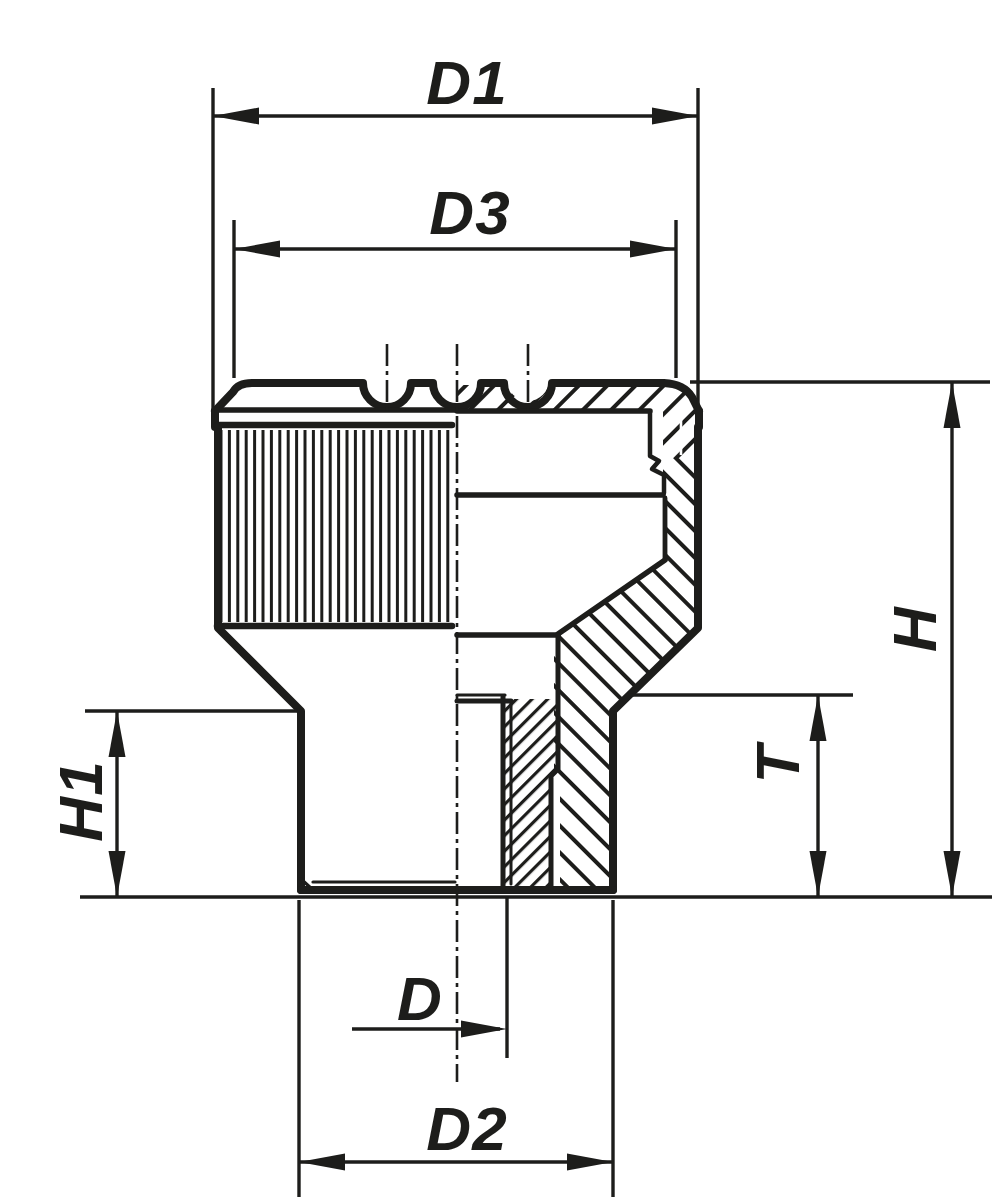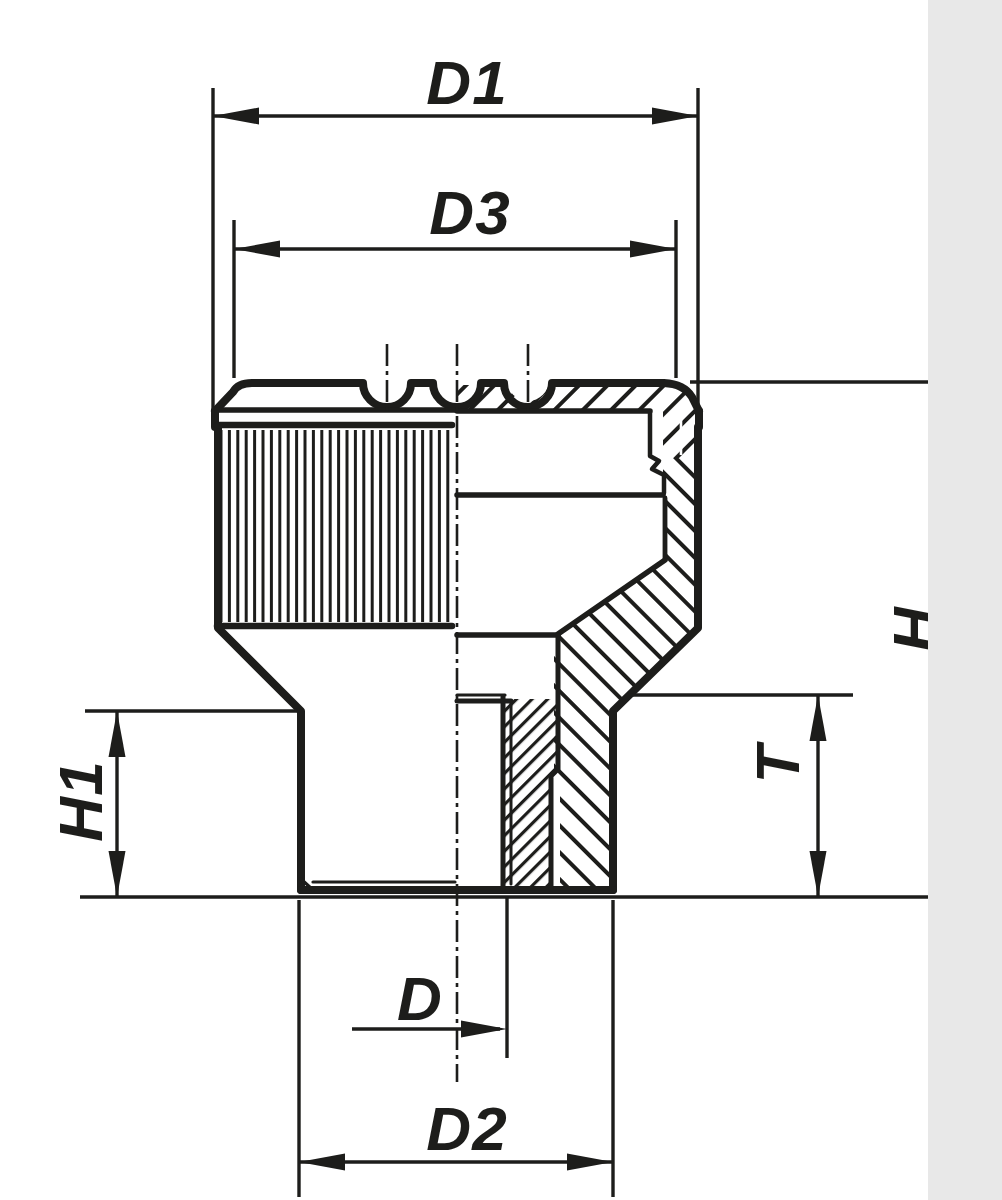--- a/index.html
+++ b/index.html
@@ -1,18 +1,18 @@
 <!DOCTYPE html>
 <html style="--ink: #1d1d1b; --paper: #ffffff;"><head>
 <meta charset="utf-8">
 <style>
   :root { --ink: #1d1d1b; --paper: #ffffff; }
   html,body { margin:0; padding:0; background:#e8e8e8; }
   #stage {
-    position:relative; width:928px; height:1200px;
+    position:relative; width:1002px; height:1200px;
     background: var(--paper);
     font-family:"Liberation Sans", sans-serif;
     overflow:hidden;
   }
   svg { display:block; color:var(--ink); }
   .hatch-stripe { fill: var(--ink); }
   .dim-label {
     fill: var(--ink);
     font-family:"Liberation Sans", sans-serif;
     font-style: italic;

